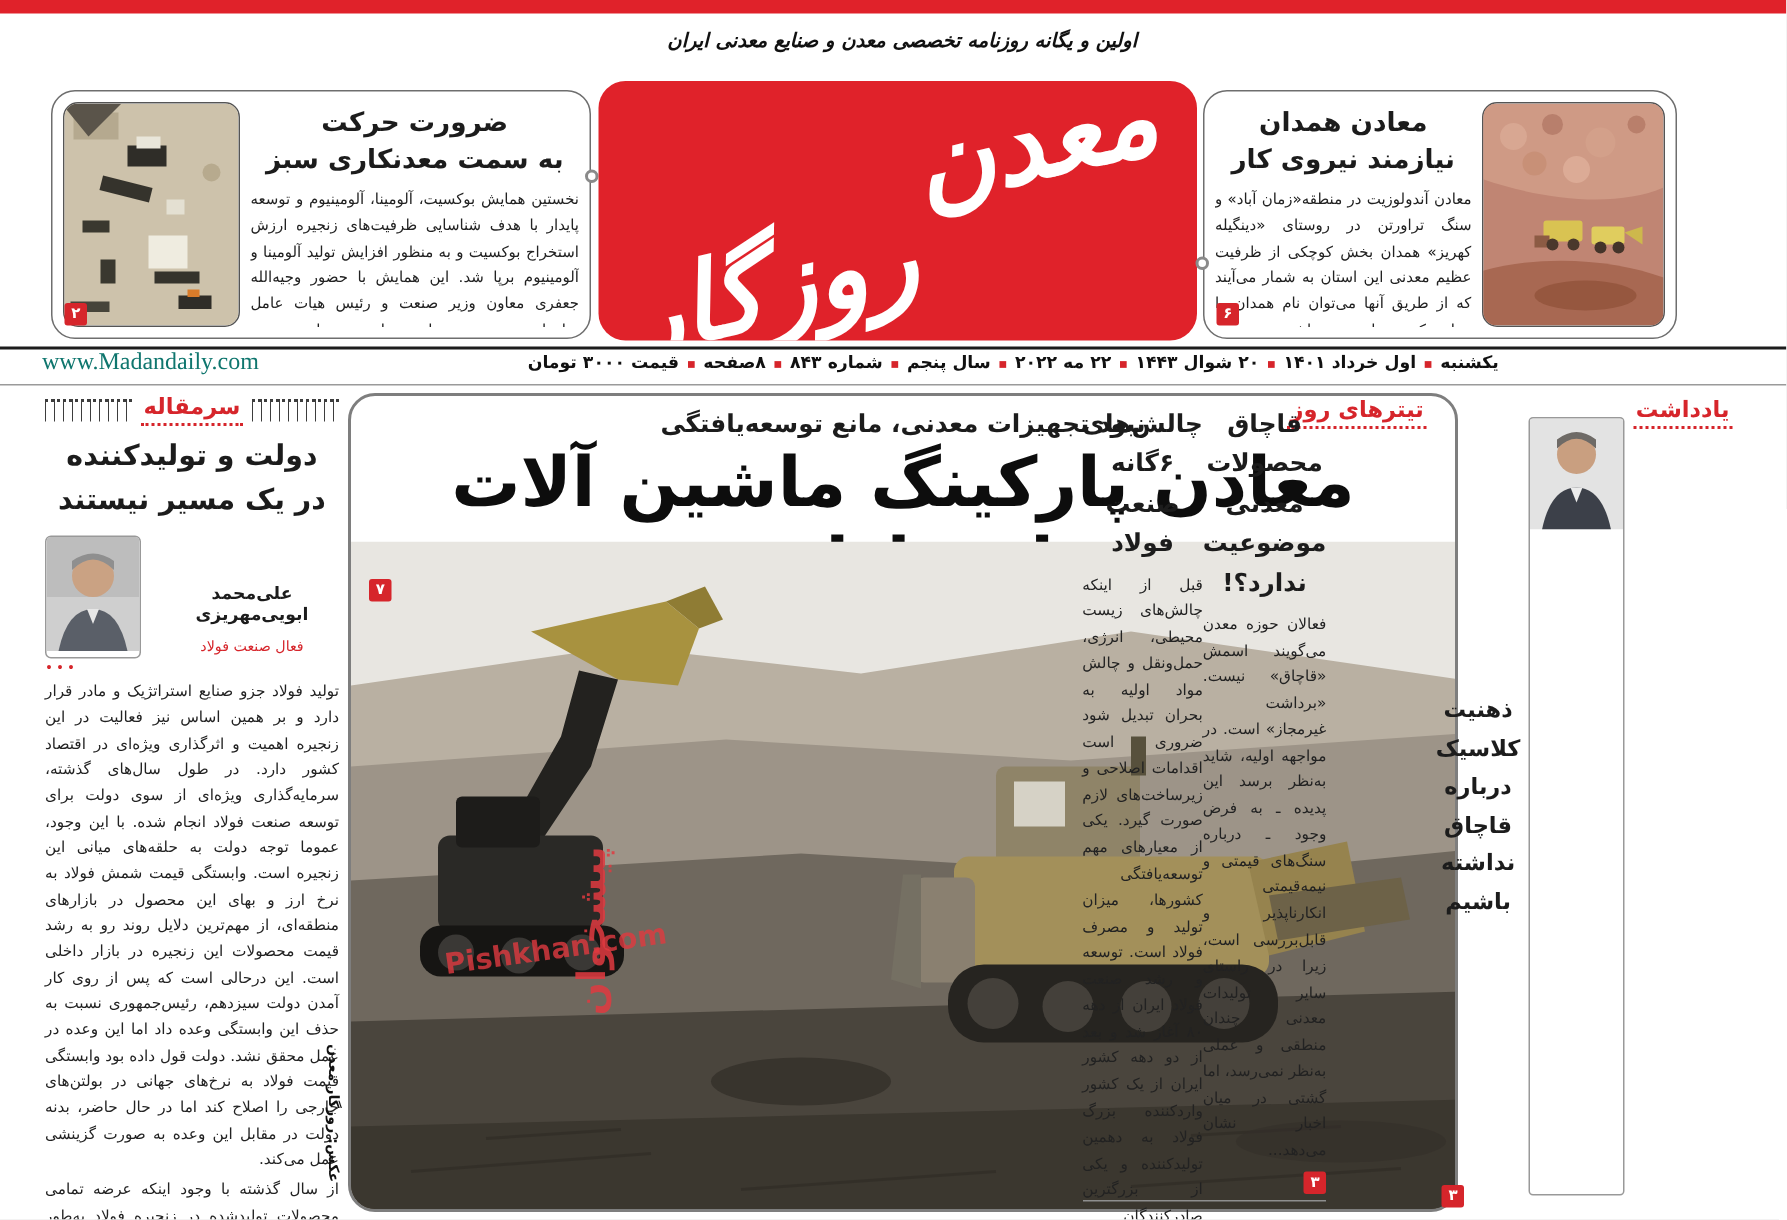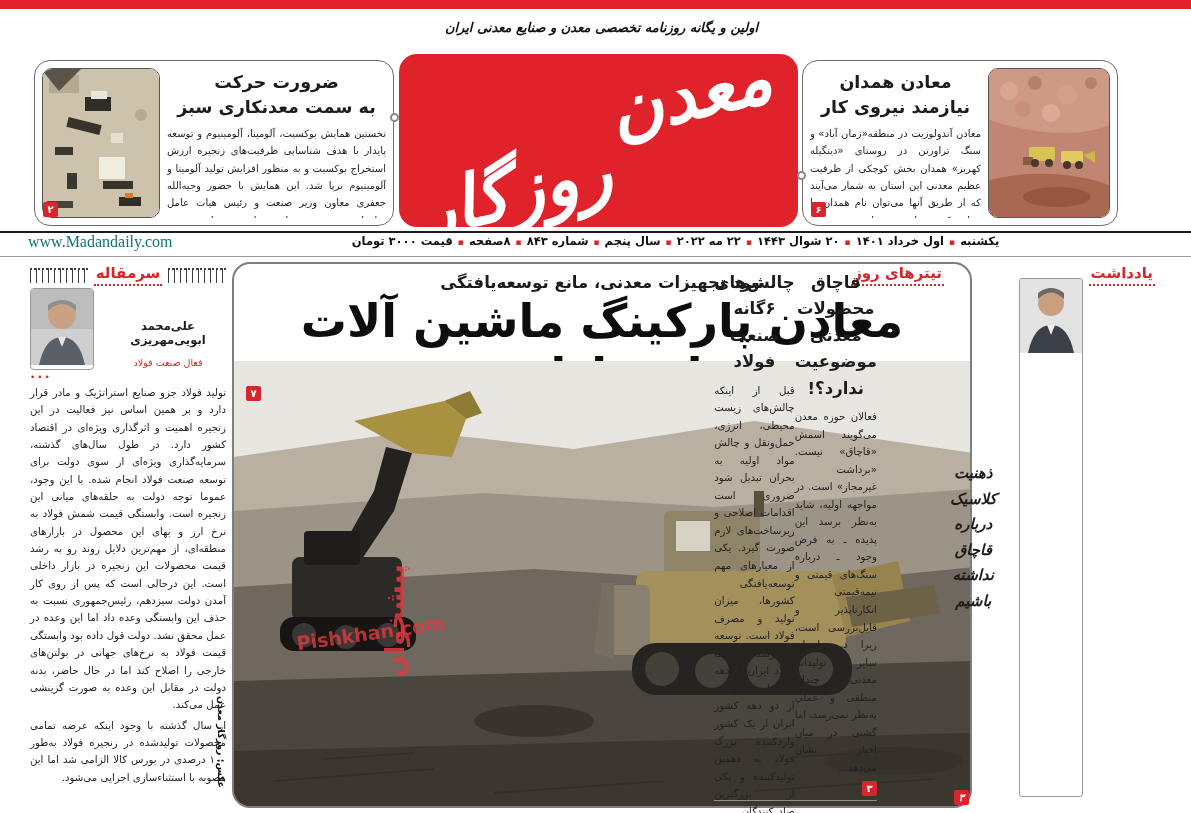--- a/index.html
+++ b/index.html
@@ -65,21 +65,21 @@
   .lead svg.photo{position:absolute; left:0; top:97px; width:740px; height:449px;}
   .wm-fa{position:absolute; left:146px; top:300px; writing-mode:vertical-rl; transform:rotate(180deg);
     color:#e03a40; font-size:26px; font-weight:bold; opacity:.85; z-index:4;}
   .wm-en{position:absolute; left:62px; top:358px; color:#e03a40; font-size:19px; font-weight:bold;
     transform:rotate(-8deg); opacity:.8; z-index:4; direction:ltr;}
   .photo-credit{position:absolute; left:216px; top:692px; writing-mode:vertical-rl;
     font-size:9.5px; font-weight:bold; color:#111; height:100px; text-align:center;}
 
   
   .right-col{position:absolute; left:978px; top:262px; width:183px; height:545px; display:flex; flex-direction:row;}
-  .note-row{display:flex; gap:22px; margin-top:16px; position:relative; padding-bottom:10px;font-style:italic;}
+  .note-row{display:flex; gap:5px; margin-top:16px; position:relative; padding-bottom:10px;}
   .note-row .pic{flex:none; border:1px solid #999; border-radius:3px; overflow:hidden;}
   .note-row h3{flex:1; font-size:15px; line-height:1.7; text-align:center; white-space:pre-line; align-self:center;}
   .note-row .badge{left:4px; bottom:2px;}
   .rc-item{position:relative; padding-bottom:4px; border-bottom:1.3px solid #8e8e8e; margin-bottom:6px;}
   .rc-item h2{font-size:16.5px; line-height:1.6; text-align:center; white-space:pre-line; margin:8px 0 6px;}
   .rc-item p{font-size:10.2px; line-height:1.72; text-align:justify; text-align-last:right; color:#222;}
   .rc-item .badge{position:static; margin:5px 0 3px;}
 </style>
 </head>
 <body>
@@ -161,20 +161,22 @@
   </div>
   <div class="website">www.Madandaily.com</div>
   <div class="dl-rule-bot"></div>
 
   <div class="edit-col">
     <div class="ribbon">
       <span class="bc"></span>
       <b>سرمقاله</b>
       <span class="bc"></span>
     </div>
+    <h2>دولت و تولیدکننده
+در یک مسیر نیستند</h2>
     <div class="ed-row">
       <div class="ed-names">
         <span class="nm">علی‌محمد ابویی‌مهریزی</span>
         <span class="rl">فعال صنعت فولاد</span>
       </div>
       <div style="flex:none; border:1px solid #999; border-radius:4px; overflow:hidden;">
         <svg width="62" height="76" viewBox="0 0 62 76">
           <rect width="62" height="76" fill="#cfcfcf"></rect>
           <rect x="0" y="0" width="62" height="40" fill="#bdbdbd"></rect>
           <circle cx="31" cy="26" r="14" fill="#caa283"></circle>

